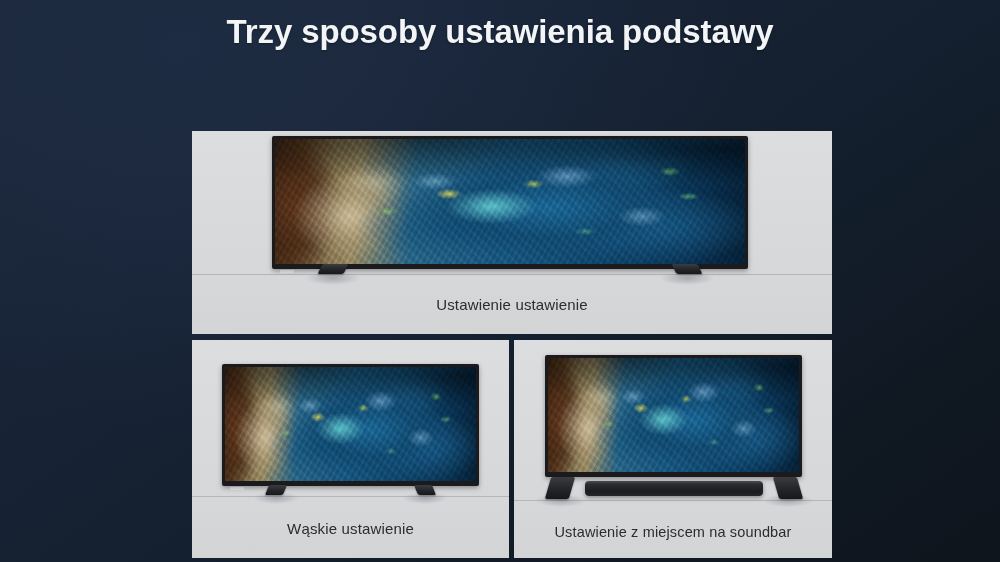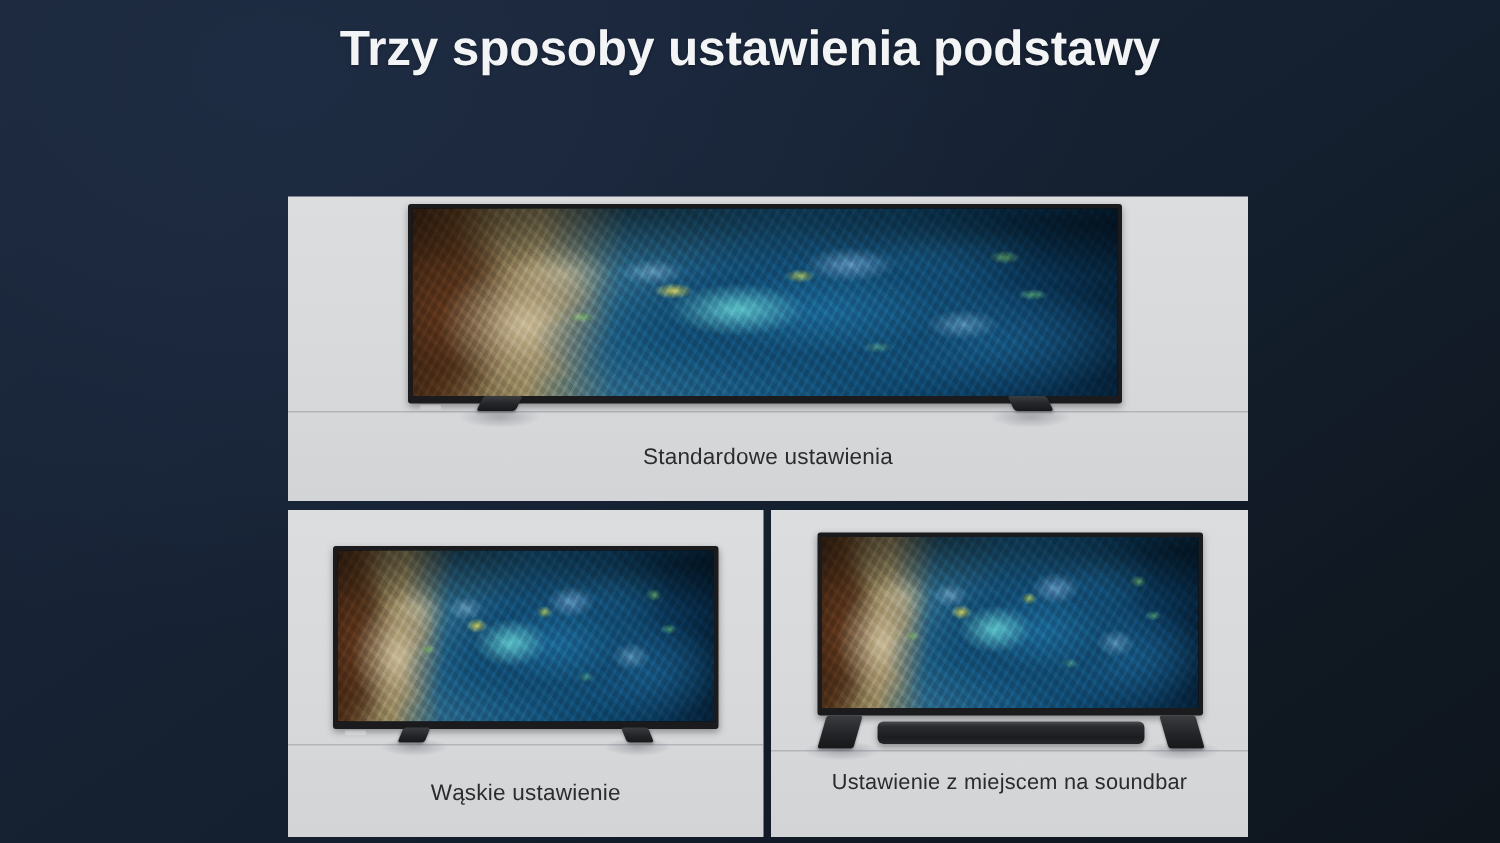--- a/index.html
+++ b/index.html
@@ -58,21 +58,21 @@
     position: absolute;
     left: 0; right: 0;
     text-align: center;
     color: #2c2c2e;
     font-size: 15px;
     font-weight: normal;
     letter-spacing: 0.15px;
   }
   #caption-top    { bottom: 21px; }
   #caption-narrow { bottom: 21px; margin-top: 43px; }
-  #caption-sound  { bottom: 28px; font-size: 14.5px; }
+  #caption-sound  { bottom: 18px; font-size: 14.5px; }
 
   
   .tv { position: absolute; }
 
   .tv-screen {
     position: absolute;
     left: 0; top: 0;
     width: 100%;
     height: 100%;
     border: 3px solid #1b1b1d;
@@ -184,21 +184,21 @@
       </div>
       <div class="tv-bezel-logo"></div>
     </div>
 
     <div class="foot-shadow" style="left:114px; top:140px; width:54px; height:14px;"></div>
     <div class="foot-shadow" style="left:468px; top:140px; width:54px; height:14px;"></div>
 
     <div class="foot" style="left:128px; top:133px; width:26px; height:10px; transform:skewX(-26deg);"></div>
     <div class="foot" style="left:482px; top:133px; width:26px; height:10px; transform:skewX(26deg);"></div>
 
-    <div class="panel-caption" id="caption-top">Standardowe ustawienia</div>
+    <div class="panel-caption" id="caption-top">Ustawienie ustawienie</div>
   </div>
 
   <div class="panel" id="panel-narrow">
 
     <div class="surface-line" style="left:0; right:0; top:156px;"></div>
 
     <div class="tv" style="left:30px; top:24px; width:257px; height:122px;">
       <div class="tv-screen">
         <div class="art"></div>
       </div>

